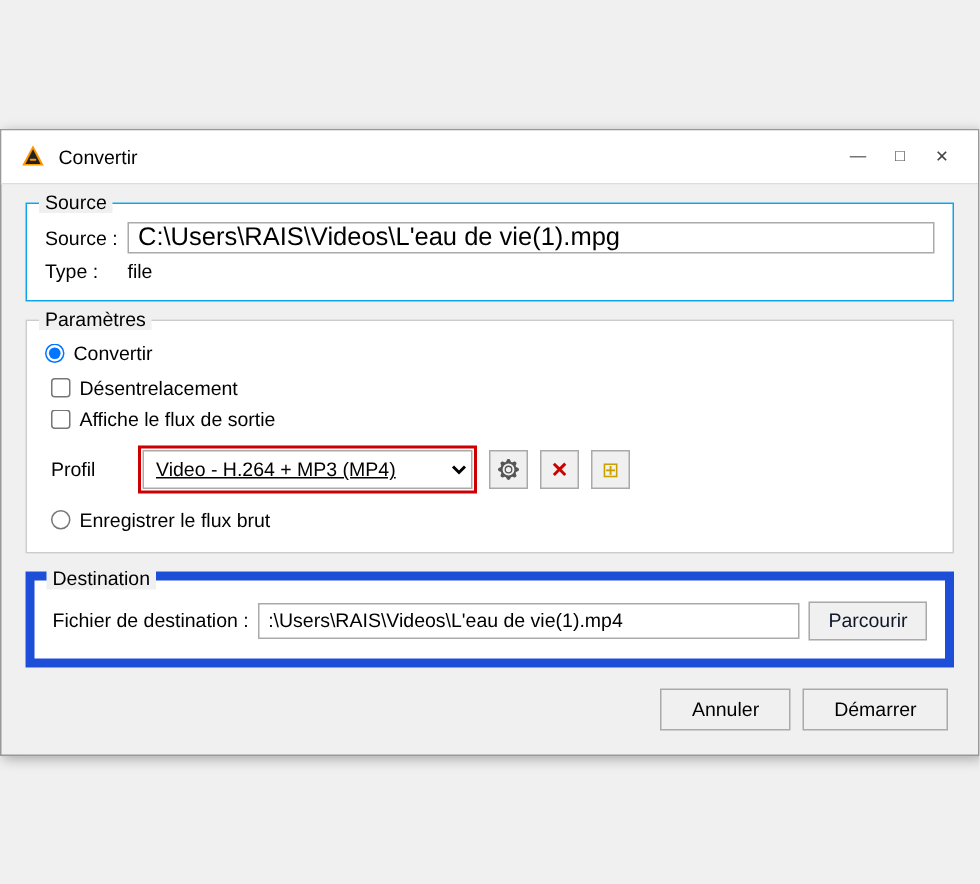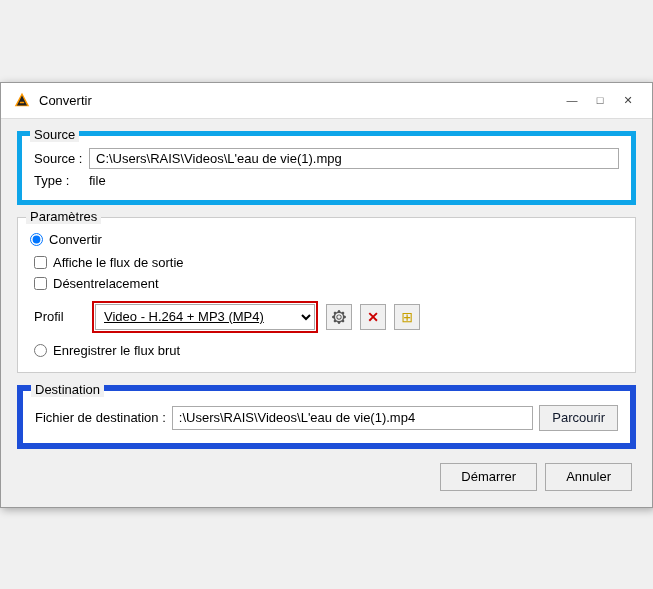--- a/index.html
+++ b/index.html
@@ -68,21 +68,21 @@
       background: transparent;
       font-size: 11px;
       color: #444;
     }
 
     .content {
       padding: 12px 16px 16px 16px;
     }
 
     .section-box {
-      border: 5px solid #0ea5e9;
+      border: 1px solid #0ea5e9;
       background: #fff;
       margin-bottom: 12px;
       padding: 8px 12px 12px 12px;
       position: relative;
     }
 
     .section-label {
       position: absolute;
       top: -9px;
       left: 8px;
@@ -103,21 +103,21 @@
     .source-row label {
       min-width: 55px;
       color: #000;
     }
 
     .source-input {
       flex: 1;
       border: 1px solid #aaa;
       padding: 2px 6px;
       height: 21px;
-      font-size: 13px;
+      font-size: 17px;
       background: #fff;
     }
 
     .type-row {
       display: flex;
       align-items: center;
       margin-top: 2px;
     }
 
     .type-row label {
@@ -341,26 +341,26 @@
     <div class="params-section">
       <span class="params-label">Paramètres</span>
 
       <div class="radio-row">
         <input type="radio" name="mode" checked="" style="">
         <label>Convertir</label>
       </div>
 
       <div class="checkbox-row">
         <input type="checkbox" style="">
-        <label>Affiche le flux de sortie</label>
+        <label>Désentrelacement</label>
       </div>
 
       <div class="checkbox-row">
         <input type="checkbox" style="">
-        <label>Désentrelacement</label>
+        <label>Affiche le flux de sortie</label>
       </div>
 
       <div class="profil-row">
         <span class="profil-label">Profil</span>
         <div class="profil-select-wrapper">
           <select class="profil-select">
             <option>Video - H.264 + MP3 (MP4)</option>
             <option>Video - H.265 + MP3 (MP4)</option>
             <option>Video - MPEG-2 + MPGA (TS)</option>
             <option>Audio - MP3</option>
@@ -395,18 +395,18 @@
     <div class="dest-section">
       <span class="dest-label-section">Destination</span>
       <div class="dest-row">
         <label>Fichier de destination :</label>
         <input class="dest-input" type="text" value=":\Users\RAIS\Videos\L'eau de vie(1).mp4" style="">
         <button class="browse-btn">Parcourir</button>
       </div>
     </div>
 
     <div class="footer-buttons">
+      <button class="footer-btn">Annuler</button>
       <button class="footer-btn">Démarrer</button>
-      <button class="footer-btn">Annuler</button>
     </div>
 
   </div>
 </div>
 
 </body></html>

